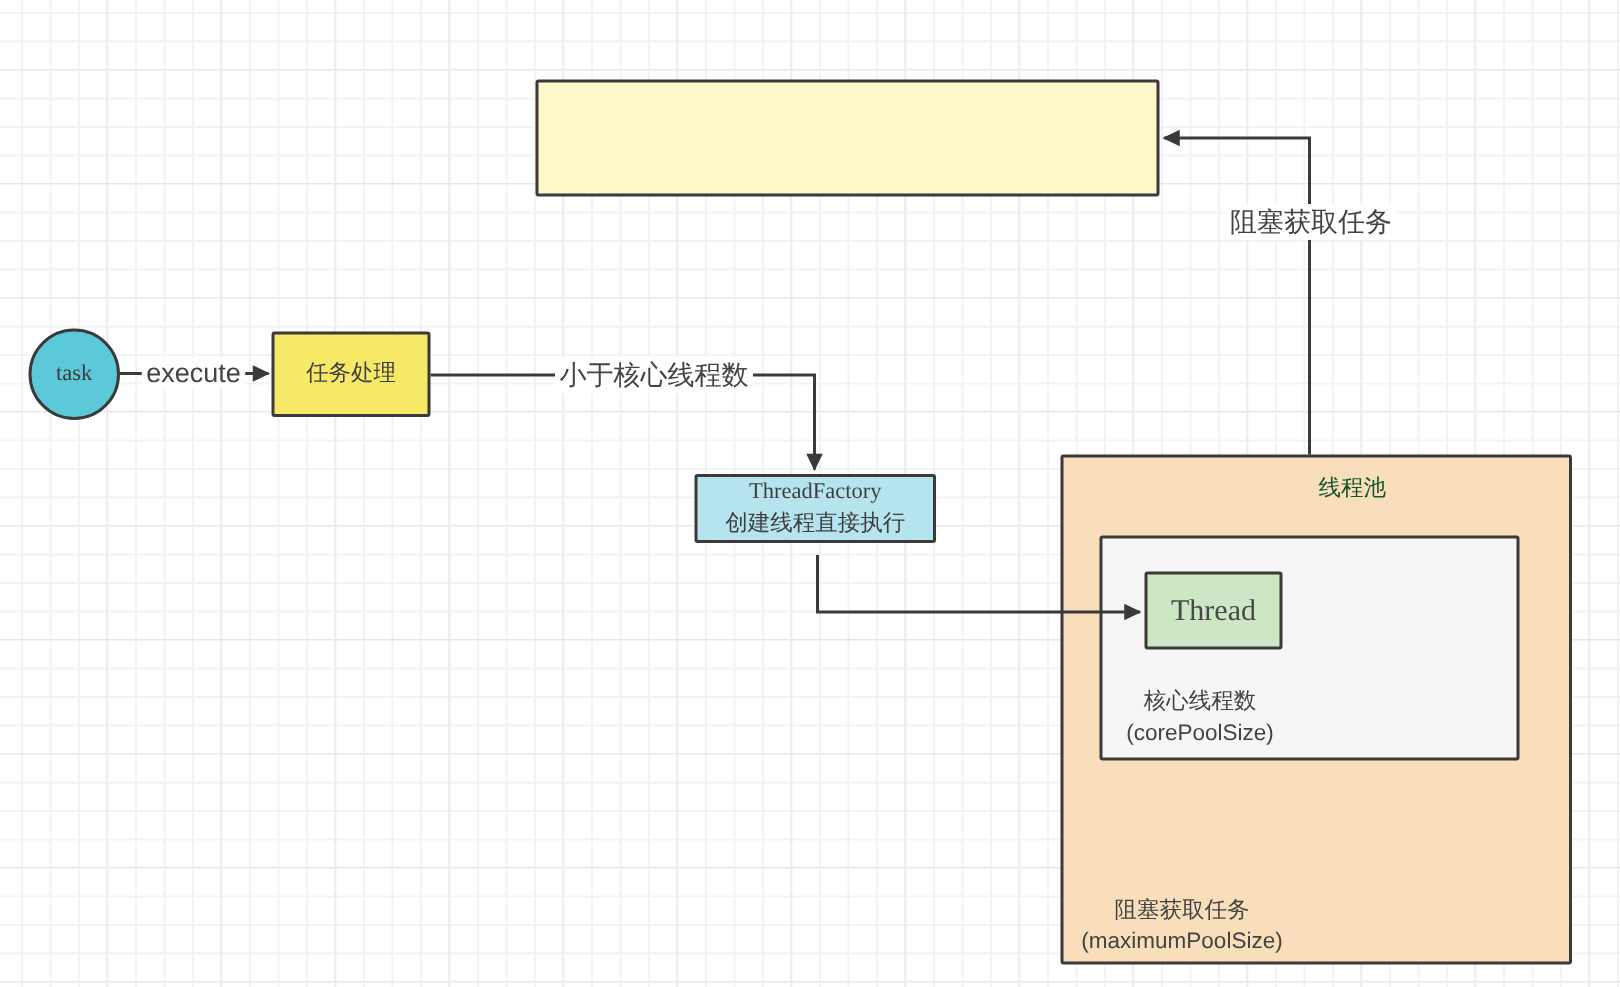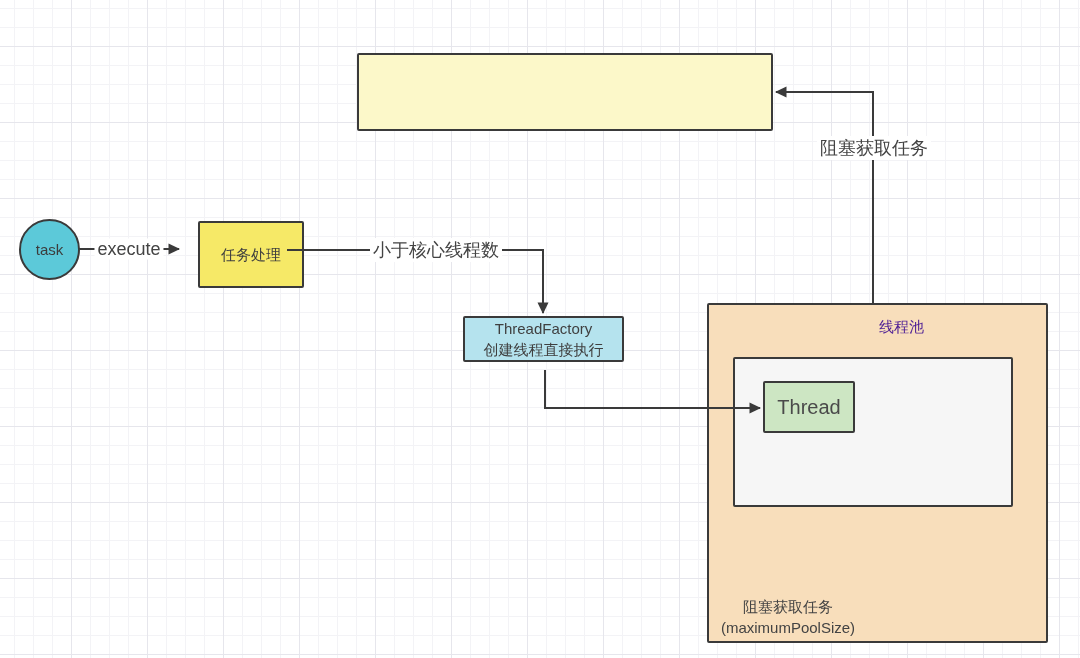--- a/index.html
+++ b/index.html
@@ -25,46 +25,47 @@
     position: absolute;
     border: 2px solid #3a3a3a;
     border-radius: 2px;
     display: flex;
     flex-direction: column;
     align-items: center;
     justify-content: center;
     text-align: left;
     font-size: 15px;
     line-height: 21px;
+    font-family: Liberation Serif, serif;
   }
 
   .queue-title {
     position: absolute;
     left: 357px; top: 16px; width: 416px;
     text-align: center;
     font-size: 15px;
     color: #474747;
   }
 
   .queue-box   { left: 357px; top: 53px;  width: 416px; height: 78px; background: #fcf8c9; }
 
   .task-circle {
     left: 19px; top: 219px; width: 61px; height: 61px;
     border-radius: 50%;
     background: #5cc9d9;
     font-size: 15px;
     color: #3c3c3c;
   }
 
-  .task-process { left: 198px; top: 221px; width: 106px; height: 67px; background: #f6e967; color: #3f3f3f; }
+  .task-process { left: 181px; top: 221px; width: 106px; height: 57px; background: #f6e967; color: #3f3f3f; }
 
   .thread-factory { left: 463px; top: 316px; width: 161px; height: 46px; background: #b5e3ee; color: #3f3f3f; }
 
   .pool-box  { left: 707px; top: 303px; width: 341px; height: 340px; background: #f8debb; justify-content: flex-start; }
-  .pool-title { margin-top: 11px; font-size: 15px; color: #4c1d95; margin-left: 48px; }
+  .pool-title { margin-top: 11px; font-size: 15px; color: #14532d; margin-left: 48px; }
 
   .core-box  { left: 733px; top: 357px; width: 280px; height: 150px; background: #f6f6f6; }
 
   .thread-box { left: 763px; top: 381px; width: 92px; height: 52px; background: #cde6c3; font-size: 20px; color: #4a4a4a; }
 
   .float-label {
     position: absolute;
     text-align: center;
     font-size: 15px;
     line-height: 21px;
@@ -113,20 +114,24 @@
   <div class="node pool-box">
     <div class="pool-title">线程池</div>
   </div>
 
   <div class="node core-box"></div>
 
   <div class="node thread-box">
     <span>Thread</span>
   </div>
 
+  <div class="float-label core-label">
+    <div>核心线程数</div>
+    <div>(corePoolSize)</div>
+  </div>
 
   <div class="float-label max-label">
     <div>阻塞获取任务</div>
     <div>(maximumPoolSize)</div>
   </div>
 
   <svg class="edges" width="1080" height="658" viewBox="0 0 1080 658">
     <defs>
       <marker id="arrow" markerUnits="userSpaceOnUse" markerWidth="14" markerHeight="14" refX="11" refY="6" orient="auto">
         <path d="M0.5,0.5 L12,6 L0.5,11.5 Z" fill="#3a3a3a"></path>

